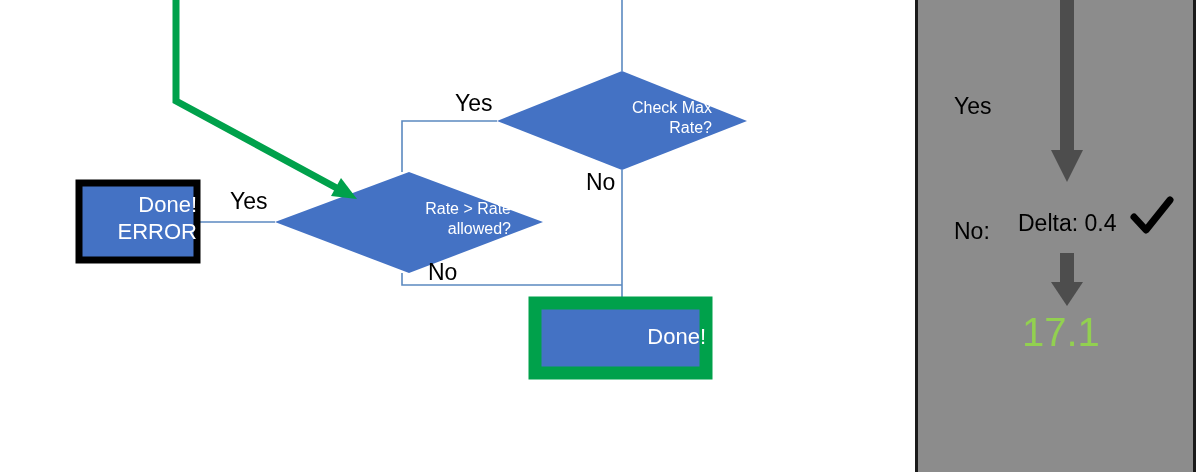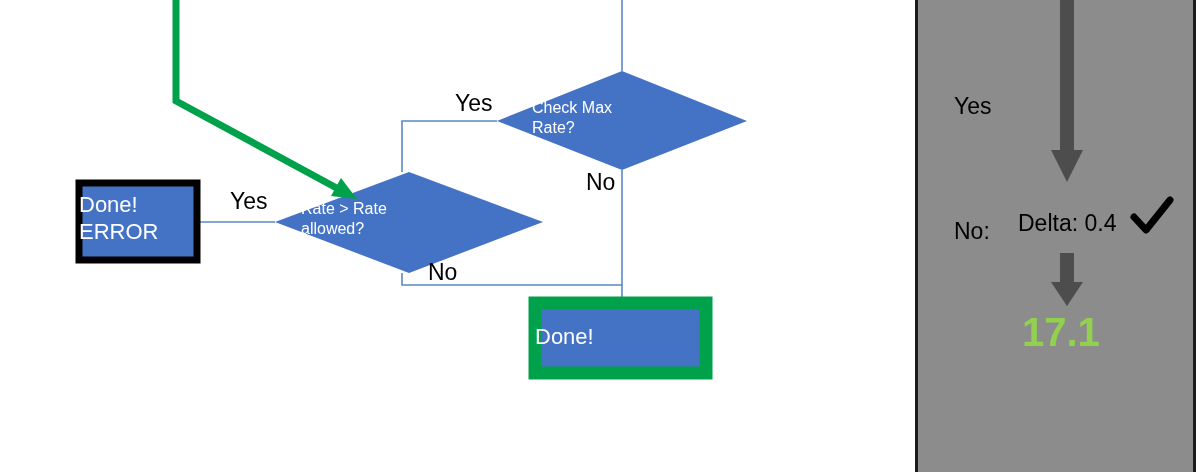--- a/index.html
+++ b/index.html
@@ -20,21 +20,21 @@
   #flow-svg {
     position: absolute;
     left: 0;
     top: 0;
     width: 1202px;
     height: 472px;
   }
   .shape-label {
     position: absolute;
     color: #ffffff;
-    text-align: left;
+    text-align: right;
     line-height: 1.22;
     white-space: pre-line;
     pointer-events: none;
   }
   .edge-label {
     position: absolute;
     color: #000000;
     font-size: 23px;
     text-align: center;
     white-space: nowrap;
@@ -60,21 +60,21 @@
   }
   .panel-text {
     position: absolute;
     color: #000000;
     font-size: 23px;
     white-space: nowrap;
   }
   #panel-value {
     position: absolute;
     font-size: 40px;
-    font-weight: bold;
+    font-weight: normal;
     color: #92d050;
     white-space: nowrap;
   }
 </style>
 </head>
 <body>
 
 <div id="canvas">
 
   <svg id="flow-svg" viewBox="0 0 1202 472">
@@ -97,21 +97,21 @@
 
     <rect x="535" y="303" width="171" height="70" fill="#4472C4" stroke="#00A14B" stroke-width="13"></rect>
 
     <polyline points="176,-5 176,101 344,192" fill="none" stroke="#00A14B" stroke-width="7" stroke-linejoin="miter"></polyline>
     <polygon points="357,199 331,196 341,178" fill="#00A14B"></polygon>
   </svg>
 
   <div class="shape-label" style="left:79px; top:192px; width:118px; font-size:22px;">Done!
 ERROR</div>
 
-  <div class="shape-label" style="left:301px; top:199px; width:200px; font-size:16px;">Rate &gt; Rate
+  <div class="shape-label" style="left:311px; top:199px; width:200px; font-size:16px;">Rate &gt; Rate
 allowed?</div>
 
   <div class="shape-label" style="left:532px; top:98px; width:180px; font-size:16px;">Check Max
 Rate?</div>
 
   <div class="shape-label" style="left:535px; top:324px; width:171px; font-size:22px;">Done!</div>
 
   <div class="edge-label" style="left:455px; top:90px;">Yes</div>
 
   <div class="edge-label" style="left:586px; top:169px;">No</div>

